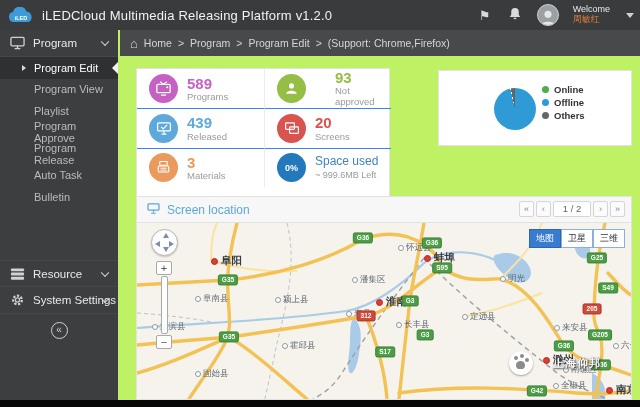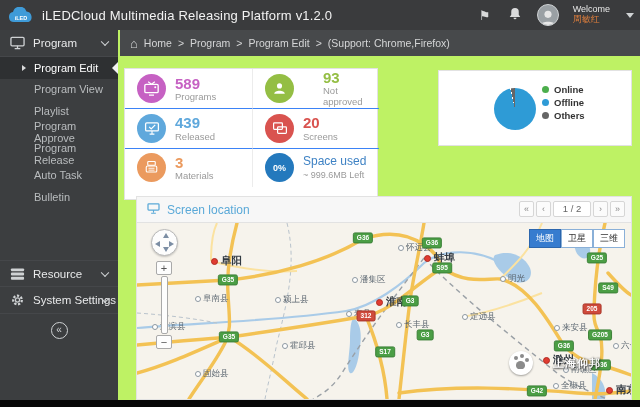--- a/index.html
+++ b/index.html
@@ -37,21 +37,21 @@
   .side-item.active::before { content:""; position:absolute; left:22px; top:50%; transform:translateY(-50%);
     width:0; height:0; border-left:4px solid #d8d9da; border-top:3px solid transparent; border-bottom:3px solid transparent; }
   .side-item.active::after { content:""; position:absolute; right:0; top:50%; transform:translateY(-50%);
     width:0; height:0; border-right:6px solid #f2f2f3; border-top:6px solid transparent; border-bottom:6px solid transparent; }
   .side-foot { position:absolute; left:0; top:230px; width:100%; }
   .collapse-row { display:flex; justify-content:center; margin-top:8px; }
   .collapse-btn { width:17px; height:17px; border-radius:50%; border:1.5px solid #cfd2d4; color:#cfd2d4; font-size:10px; line-height:14px; text-align:center; cursor:pointer; }
 
   
   .panel { position:absolute; background:#fff; border:1px solid #e2e2e2; }
-  .stats-panel { left:124px; top:68px; width:254px; height:132px; }
+  .stats-panel { left:136px; top:68px; width:254px; height:132px; }
   .scell { position:absolute; width:127px; height:39.3px; display:flex; align-items:center; }
   .scell.bl { border-left:1px solid #ececec; }
   .scell.bt { border-top:1px solid #3b82f6; }
   .sicon { width:29px; height:29px; border-radius:50%; margin-left:12px; flex:none; display:flex; align-items:center; justify-content:center; color:#fff; }
   .sicon svg { display:block; }
   .stext { margin-left:9px; line-height:1.15; }
   .snum { font-size:15px; font-weight:bold; }
   .slabel { font-size:9.5px; color:#9a9a9a; }
   .sicon .pct { font-size:9px; font-weight:bold; }
   .stitle { font-size:12px; color:#3e82c4; }

